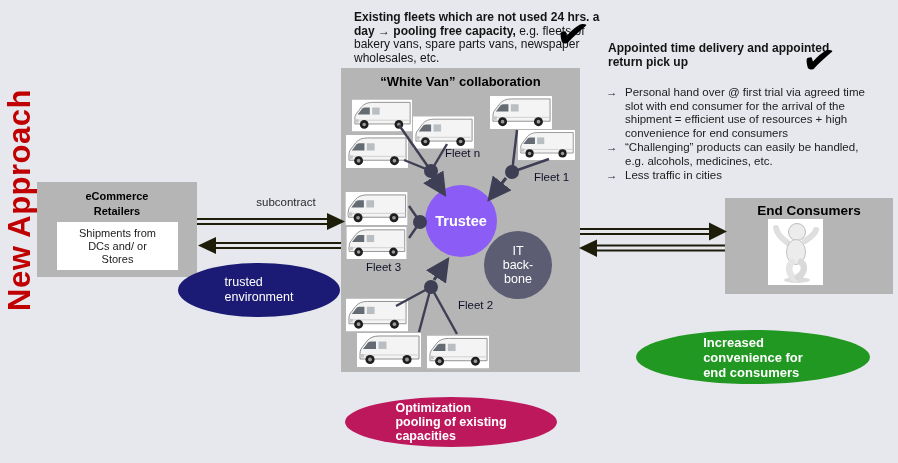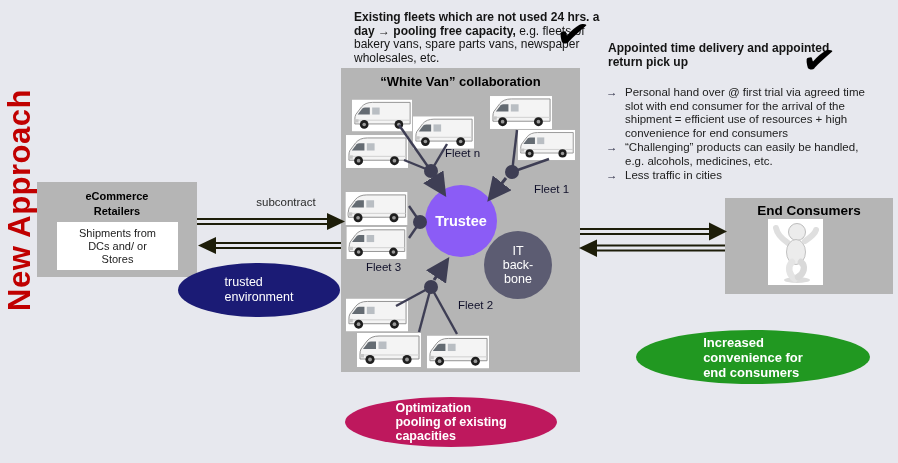--- a/index.html
+++ b/index.html
@@ -124,21 +124,21 @@
       <use href="#van-shape"></use>
     </svg>
   <svg class="van" style="left:357px;top:333px;" width="64" height="34" viewBox="0 0 64 34">
       <use href="#van-shape"></use>
     </svg>
   <svg class="van" style="left:427px;top:335px;" width="62" height="34" viewBox="0 0 64 34">
       <use href="#van-shape"></use>
     </svg>
 
   <div class="abs fleet" style="left:445px;top:147px;">Fleet n</div>
-  <div class="abs fleet" style="left:534px;top:183px;">Fleet 1</div>
+  <div class="abs fleet" style="left:534px;top:171px;">Fleet 1</div>
   <div class="abs fleet" style="left:366px;top:261px;">Fleet 3</div>
   <div class="abs fleet" style="left:458px;top:299px;">Fleet 2</div>
 
   <div class="abs circle itback">IT
 back-
 bone</div>
   <div class="abs circle trustee">Trustee</div>
 
   <div class="abs gbox endconsumers">
     <div class="ttl">End Consumers</div>

